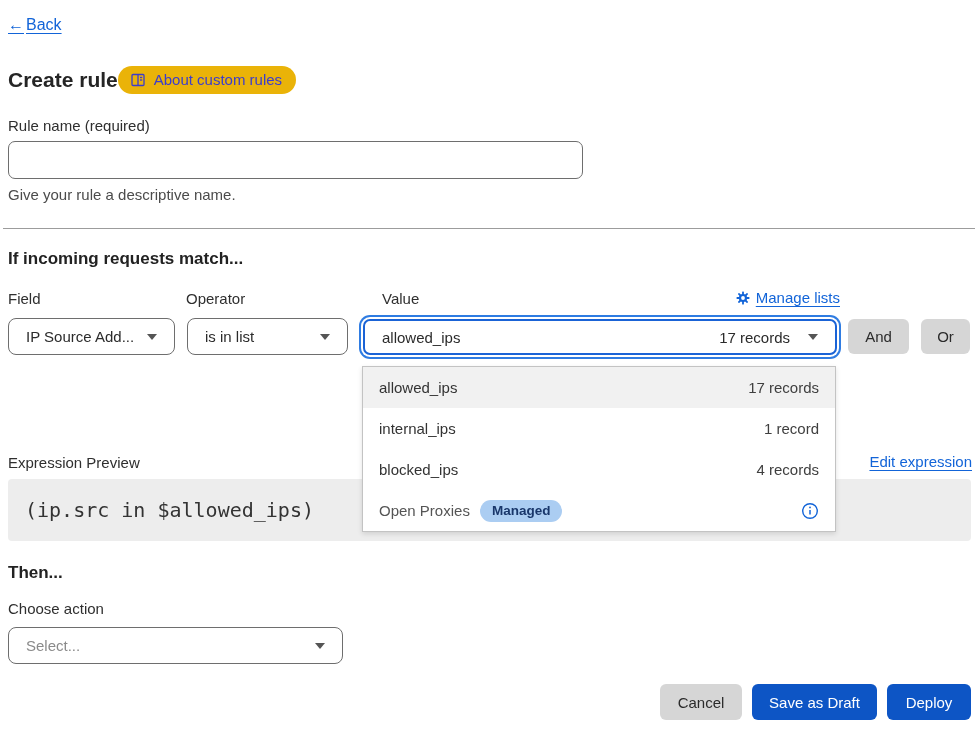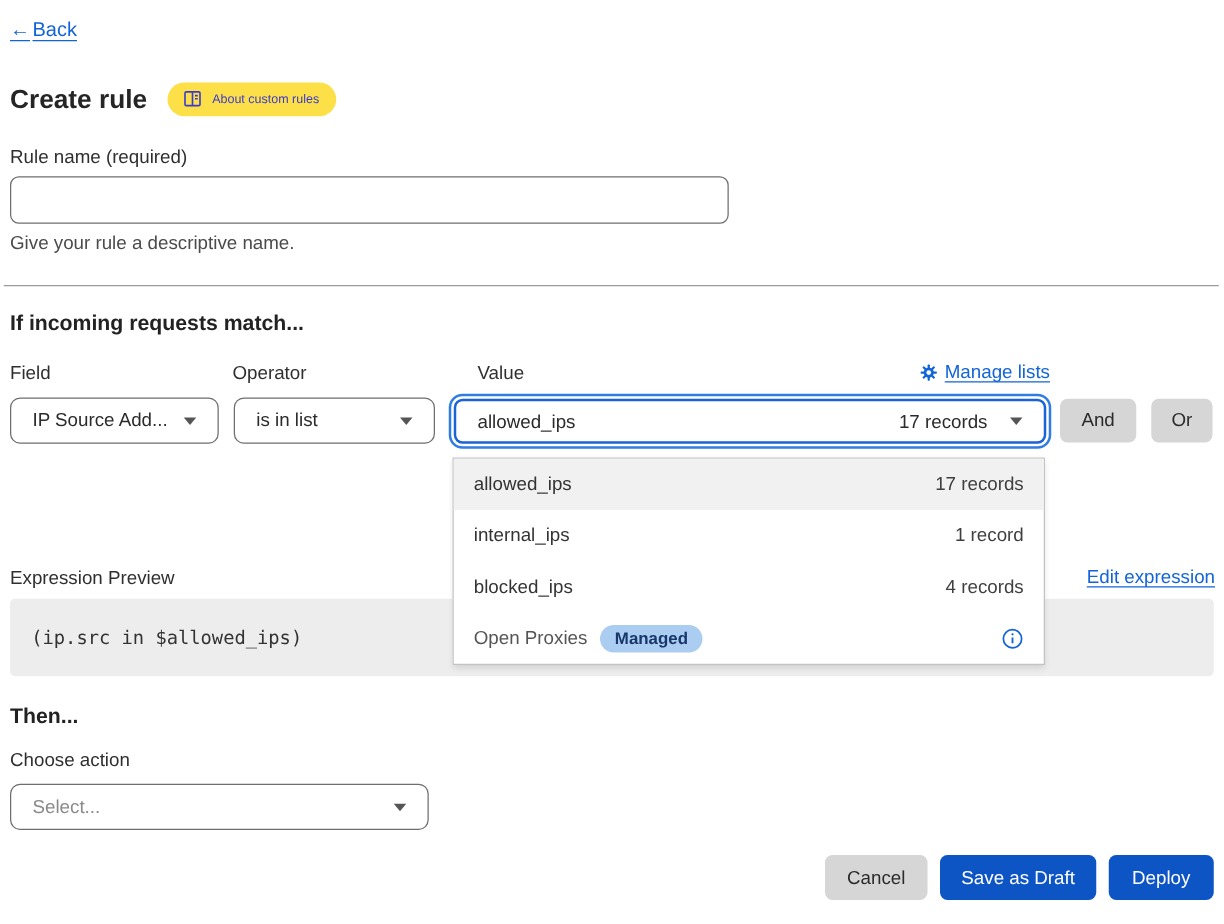--- a/index.html
+++ b/index.html
@@ -5,24 +5,24 @@
   * { margin:0; padding:0; box-sizing:border-box; }
   html,body { background:#fff; }
   body { font-family:"Liberation Sans", sans-serif; color:#2b2b2b; }
   .page { position:relative; width:979px; height:739px; background:#fff; overflow:hidden; }
 
   a.link { color:#1264d8; text-decoration:underline; text-underline-offset:3px; cursor:pointer; }
 
   .back-link { position:absolute; left:8px; top:16px; font-size:16px; display:flex; align-items:center; gap:2px; }
   .back-arrow { text-decoration:none; display:inline-block; }
 
-  .title-row { position:absolute; left:8px; top:66px; display:flex; align-items:center; gap:16px; }
+  .title-row { position:absolute; left:8px; top:66px; display:flex; align-items:center; }
   .page-title { font-size:21px; font-weight:700; color:#252525; }
-  .about-badge { display:inline-flex; align-items:center; gap:8px; background:#fde047; color:#3b3ccd;
-    font-size:10px; padding:5px 14px 6px 12px; border-radius:15px; cursor:pointer; }
+  .about-badge { display:inline-flex; align-items:center; gap:8px; background:#eab308; color:#3b3ccd;
+    font-size:15px; padding:5px 14px 6px 12px; border-radius:15px; cursor:pointer; }
 
   .field-label { font-size:15px; color:#2f2f2f; }
   .lbl-rule-name { position:absolute; left:8px; top:117px; }
   .rule-name-input { position:absolute; left:8px; top:141px; width:575px; height:38px;
     border:1px solid #6e6e6e; border-radius:7px; font-size:15px; padding:0 12px;
     font-family:"Liberation Sans", sans-serif; }
   .helper-text { position:absolute; left:8px; top:186px; font-size:15px; color:#4b4b4b; }
 
   .divider { position:absolute; left:3px; width:972px; border-top:1px solid #9c9c9c; top:228px; }
 
@@ -64,21 +64,21 @@
   .dd-name { color:#333; }
   .dd-meta { color:#3f3f3f; }
   .dd-left { display:flex; align-items:center; gap:10px; }
   .dd-name-muted { color:#555; }
   .managed-pill { background:#abcdf2; color:#19376b; font-size:13.5px; padding:3px 12px 4px; border-radius:12px;font-weight:bold; }
 
   .lbl-expression { position:absolute; left:8px; top:454px; }
   .edit-expression { position:absolute; right:7px; top:453px; font-size:15px; }
   .expression-box { position:absolute; left:8px; top:479px; width:963px; height:62px; background:#ededed;
     border-radius:4px; z-index:1; display:flex; align-items:center; padding:0 17px; }
-  .expression-code { font-family:"DejaVu Sans Mono", monospace; font-size:15px; color:#333; }
+  .expression-code { font-family:"DejaVu Sans Mono", monospace; font-size:20px; color:#333; }
 
   .lbl-action { position:absolute; left:8px; top:600px; }
 
   .btn-cancel { position:absolute; left:660px; top:684px; width:82px; height:36px; }
   .btn-save   { position:absolute; left:752px; top:684px; width:125px; height:36px; }
   .btn-deploy { position:absolute; left:887px; top:684px; width:84px; height:36px; }
 
   .gear-icon svg, .book-icon svg, .info-icon svg { display:block; }
   .info-icon { cursor:pointer; }
 </style>

